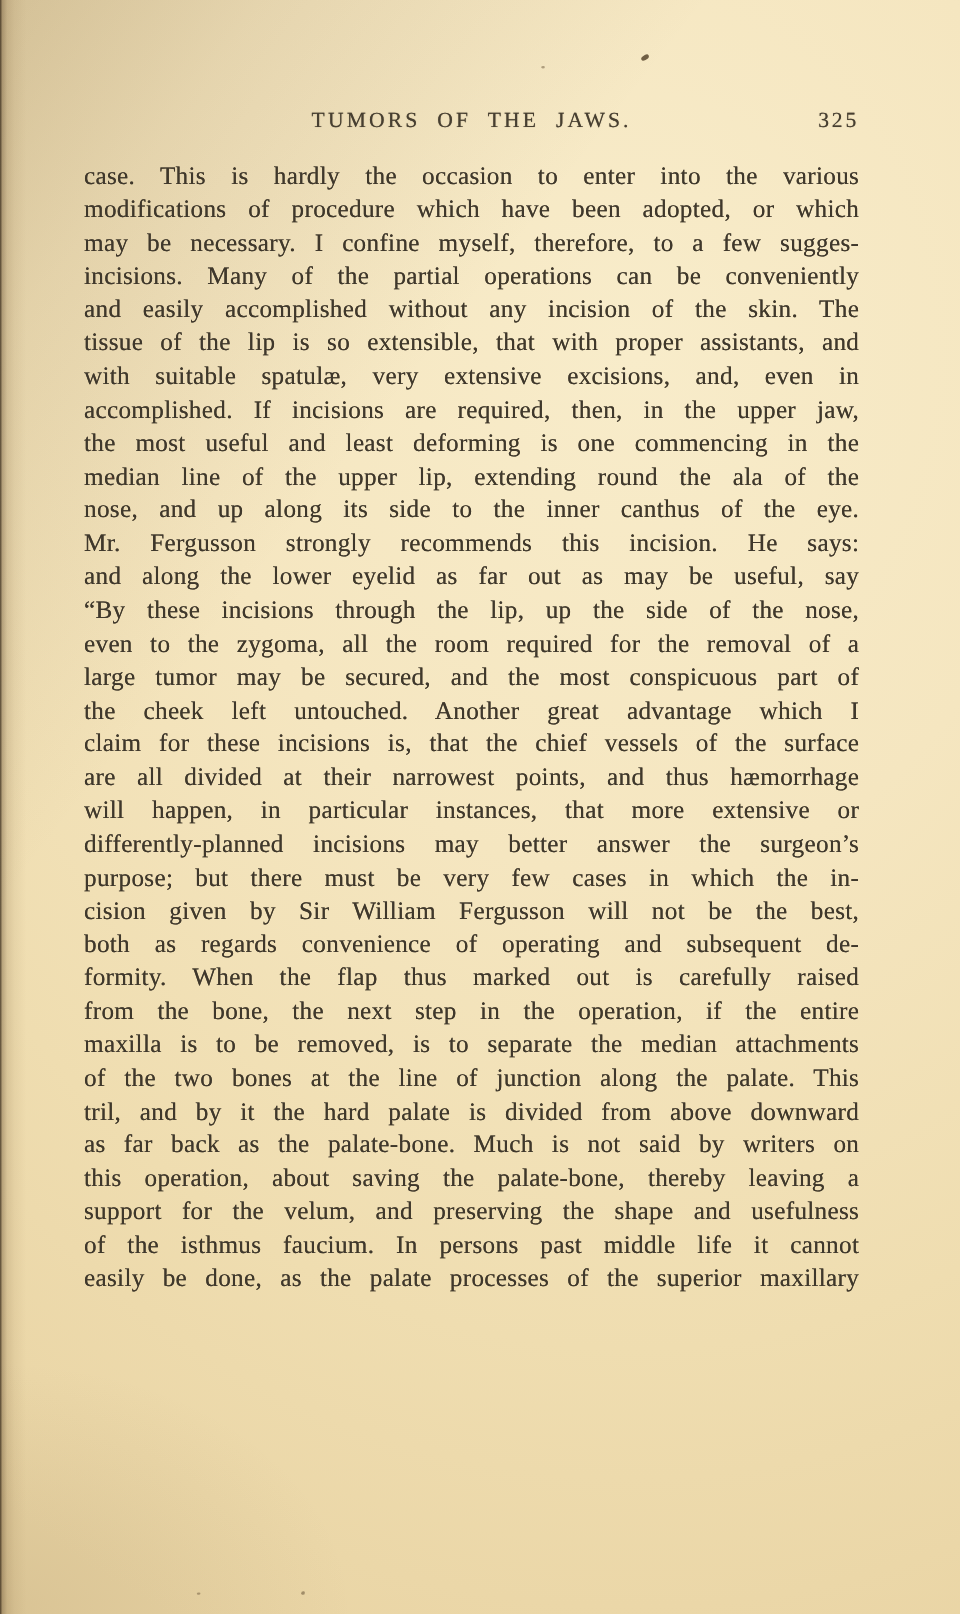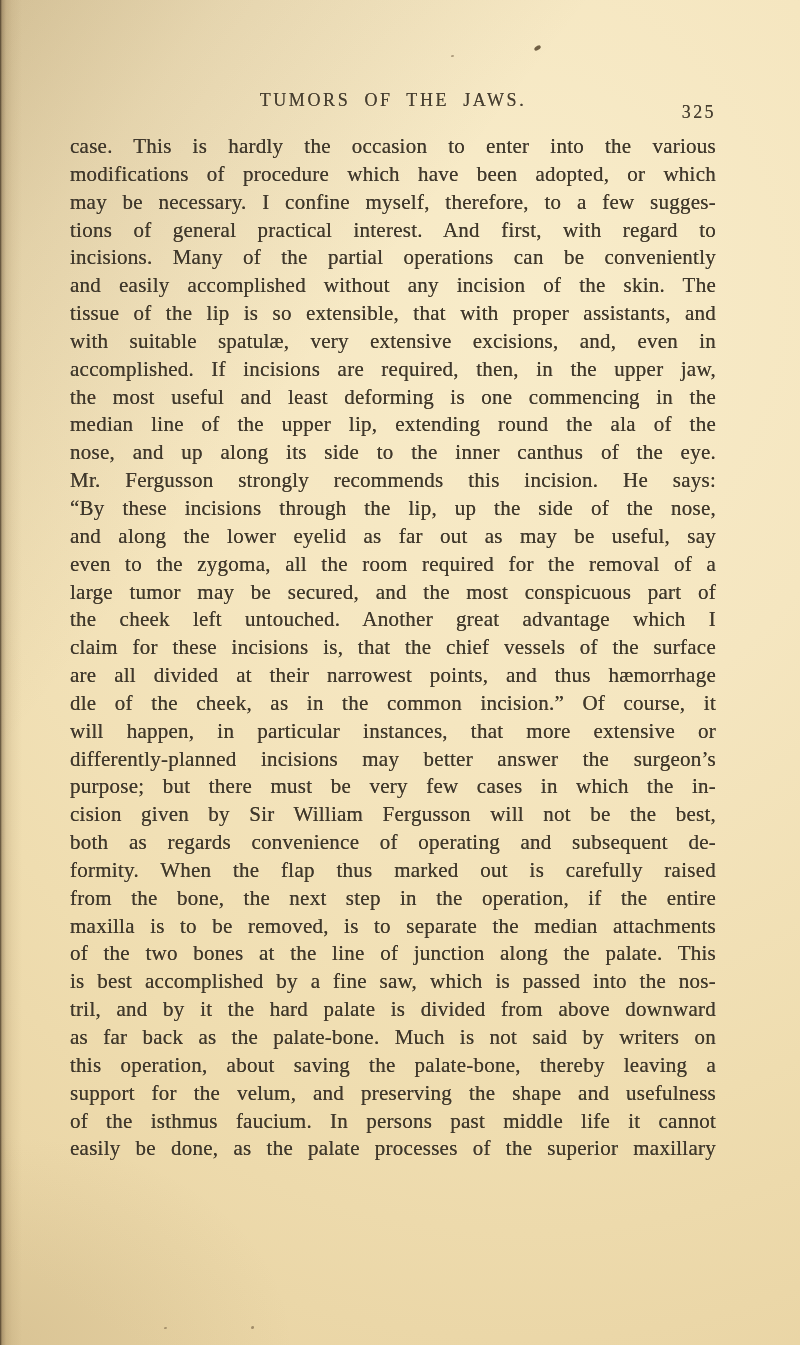--- a/index.html
+++ b/index.html
@@ -62,21 +62,20 @@
     white-space: nowrap;
   }
   .page-number {
     position: absolute;
     right: 0;
     top: 0;
     font-size: 18px;
     letter-spacing: 2.4px;
     color: #473f31;
     text-shadow: 0 0 0.6px rgba(64,54,38,0.75);
-    margin-top: 12px;
   }
   .page-text {
     position: absolute;
     top: 133px;
     left: 70px;
     width: 646px;
   }
   .text-line {
     height: 27.85px;
     line-height: 27.85px;
@@ -108,48 +107,45 @@
 
   <div class="running-header">
     <div class="running-head">TUMORS OF THE JAWS.</div>
     <div class="page-number">325</div>
   </div>
 
   <div class="page-text">
       <div class="text-line">case.  This is hardly the occasion to enter into the various</div>
       <div class="text-line">modifications of procedure which have been adopted, or which</div>
       <div class="text-line">may be necessary.  I confine myself, therefore, to a few sugges-</div>
-      <div class="text-line">tions of general practical interest.  And first, with regard to</div>
       <div class="text-line">incisions.  Many of the partial operations can be conveniently</div>
       <div class="text-line">and easily accomplished without any incision of the skin.  The</div>
       <div class="text-line">tissue of the lip is so extensible, that with proper assistants, and</div>
       <div class="text-line">with suitable spatulæ, very extensive excisions, and, even in</div>
       <div class="text-line">accomplished.  If incisions are required, then, in the upper jaw,</div>
       <div class="text-line">the most useful and least deforming is one commencing in the</div>
       <div class="text-line">median line of the upper lip, extending round the ala of the</div>
       <div class="text-line">nose, and up along its side to the inner canthus of the eye.</div>
       <div class="text-line">Mr. Fergusson strongly recommends this incision.  He says:</div>
+      <div class="text-line">and along the lower eyelid as far out as may be useful, say</div>
       <div class="text-line">“By these incisions through the lip, up the side of the nose,</div>
-      <div class="text-line">and along the lower eyelid as far out as may be useful, say</div>
       <div class="text-line">even to the zygoma, all the room required for the removal of a</div>
       <div class="text-line">large tumor may be secured, and the most conspicuous part of</div>
       <div class="text-line">the cheek left untouched.  Another great advantage which I</div>
       <div class="text-line">claim for these incisions is, that the chief vessels of the surface</div>
       <div class="text-line">are all divided at their narrowest points, and thus hæmorrhage</div>
-      <div class="text-line">dle of the cheek, as in the common incision.”  Of course, it</div>
       <div class="text-line">will happen, in particular instances, that more extensive or</div>
       <div class="text-line">differently-planned incisions may better answer the surgeon’s</div>
       <div class="text-line">purpose; but there must be very few cases in which the in-</div>
       <div class="text-line">cision given by Sir William Fergusson will not be the best,</div>
       <div class="text-line">both as regards convenience of operating and subsequent de-</div>
       <div class="text-line">formity.  When the flap thus marked out is carefully raised</div>
       <div class="text-line">from the bone, the next step in the operation, if the entire</div>
       <div class="text-line">maxilla is to be removed, is to separate the median attachments</div>
       <div class="text-line">of the two bones at the line of junction along the palate.  This</div>
-      <div class="text-line">is best accomplished by a fine saw, which is passed into the nos-</div>
       <div class="text-line">tril, and by it the hard palate is divided from above downward</div>
       <div class="text-line">as far back as the palate-bone.  Much is not said by writers on</div>
       <div class="text-line">this operation, about saving the palate-bone, thereby leaving a</div>
       <div class="text-line">support for the velum, and preserving the shape and usefulness</div>
       <div class="text-line">of the isthmus faucium.  In persons past middle life it cannot</div>
       <div class="text-line">easily be done, as the palate processes of the superior maxillary</div>
     </div>
 
   <div class="speck speck-1"></div>
   <div class="speck speck-2"></div>

